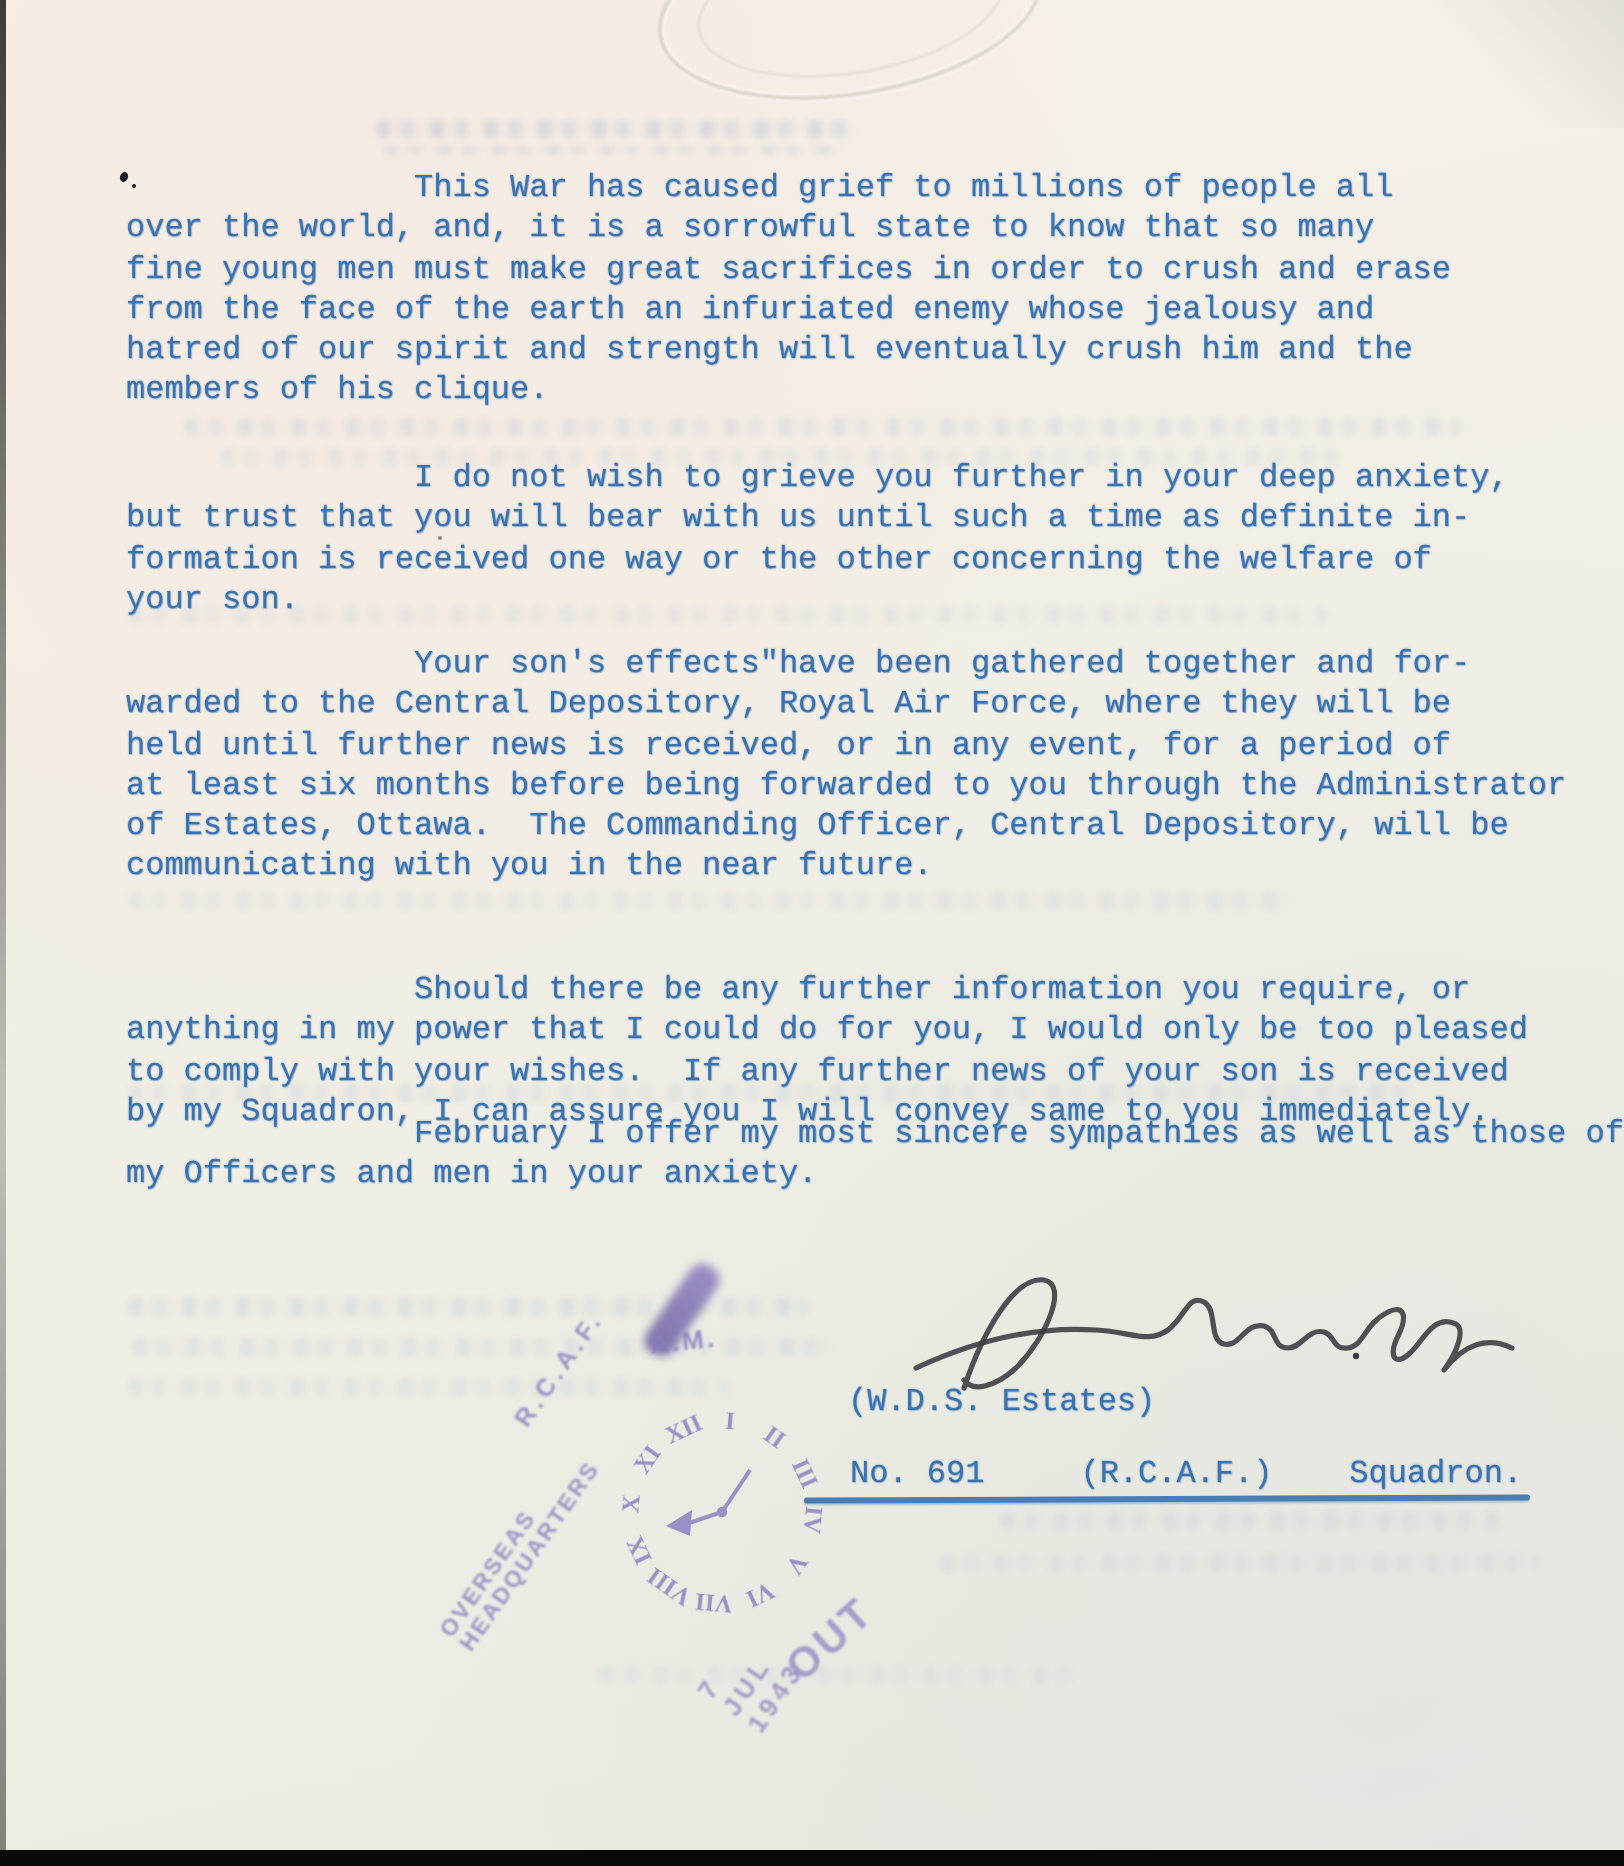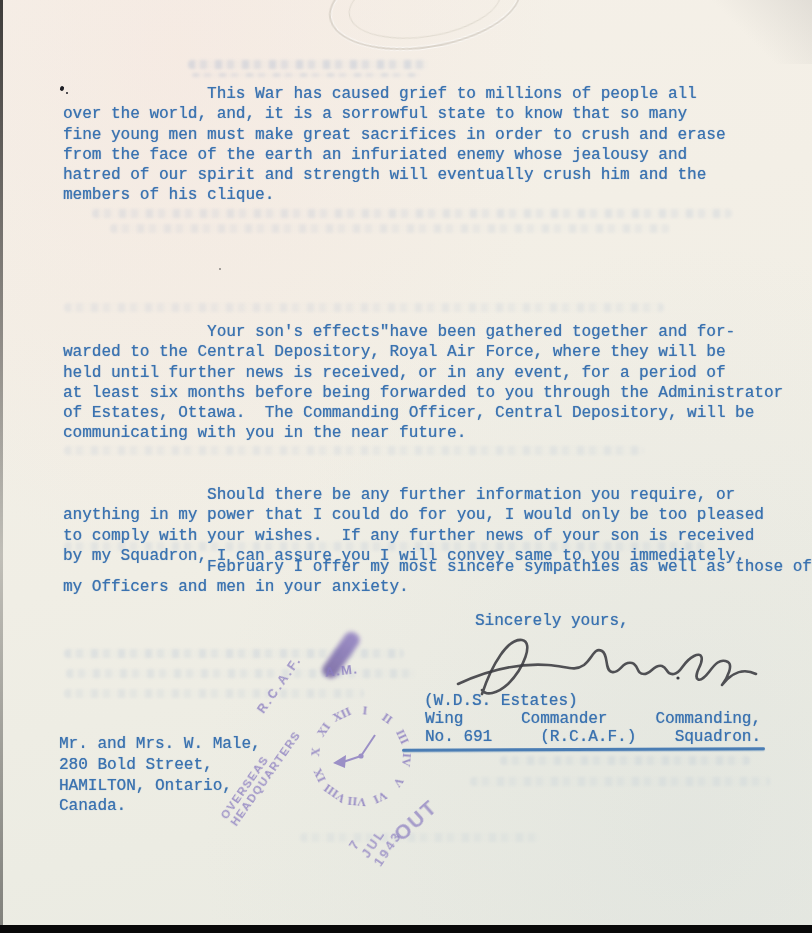--- a/index.html
+++ b/index.html
@@ -92,50 +92,48 @@
     <div class="bleed" style="left:500px;top:756px;width:250px;opacity:.3"></div>
     <div class="bleed" style="left:470px;top:777px;width:300px;opacity:.26"></div>
     <div class="bleed" style="left:300px;top:833px;width:240px;opacity:.22"></div>
 
     <pre class="tw" style="left:63px;top:84px">               This War has caused grief to millions of people all
 over the world, and, it is a sorrowful state to know that so many
 fine young men must make great sacrifices in order to crush and erase
 from the face of the earth an infuriated enemy whose jealousy and
 hatred of our spirit and strength will eventually crush him and the
 members of his clique.</pre>
+    <pre class="tw" style="left:63px;top:229px">               I do not wish to grieve you further in your deep anxiety,
+but trust that you will bear with us until such a time as definite in-
+formation is received one way or the other concerning the welfare of
+your son.</pre>
     <pre class="tw" style="left:63px;top:322px">               Your son's effects"have been gathered together and for-
 warded to the Central Depository, Royal Air Force, where they will be
 held until further news is received, or in any event, for a period of
 at least six months before being forwarded to you through the Administrator
 of Estates, Ottawa.  The Commanding Officer, Central Depository, will be
 communicating with you in the near future.</pre>
     <pre class="tw" style="left:63px;top:485px">               Should there be any further information you require, or
 anything in my power that I could do for you, I would only be too pleased
 to comply with your wishes.  If any further news of your son is received
 by my Squadron, I can assure you I will convey same to you immediately.</pre>
     <pre class="tw" style="left:63px;top:557px">               February I offer my most sincere sympathies as well as those of
 my Officers and men in your anxiety.</pre>
 
-    <pre class="tw" style="left:475px;top:611px">Sincerely yours,</pre>
 
     <svg class="sig-svg" viewBox="0 0 310 72">
       <path d="M30,64 C40,34 56,8 70,10 C82,12 72,38 56,54 C45,64 34,66 30,60"></path>
       <path d="M6,54 C36,40 66,33 96,35 C114,36 122,42 132,35 C141,28 142,17 150,21 C157,25 152,40 160,42 C168,44 170,31 180,33 C187,35 184,44 192,44 C199,44 202,34 210,36 C216,38 214,45 222,44 C230,43 230,32 242,26 C250,22 252,28 247,38 C241,50 247,55 257,42 C263,34 268,28 276,32 C281,35 276,47 270,55 C280,42 292,38 304,44"></path>
       <circle cx="226" cy="48" r="1.6" fill="#3a3a40" stroke="none"></circle>
     </svg>
 
     <div class="tw sigline" style="left:424px;top:692px">(W.D.S. Estates)</div>
-    <div class="tw sigline" style="left:425px;top:710px">Wing      Commander     Commanding,</div>
     <div class="tw sigline" style="left:425px;top:728px">No. 691     (R.C.A.F.)    Squadron.</div>
     <div class="underline-pen" style="left:402px;top:748px;width:363px"></div>
 
-    <pre class="tw" style="left:59px;top:734px;line-height:20.8px">Mr. and Mrs. W. Male,
-280 Bold Street,
-HAMILTON, Ontario,
-Canada.</pre>
 
     <div class="stamp">
       <div class="st-smudge"></div>
       <div class="st-text st-org1">R.C.A.F.</div>
       <div class="st-text st-org2">OVERSEAS HEADQUARTERS</div>
       <div class="st-text st-am">A.M.</div>
       <div class="clock">
         <svg class="hands" width="112" height="112">
           <line x1="56" y1="56" x2="70" y2="35"></line>
           <line x1="56" y1="56" x2="38" y2="62"></line>

